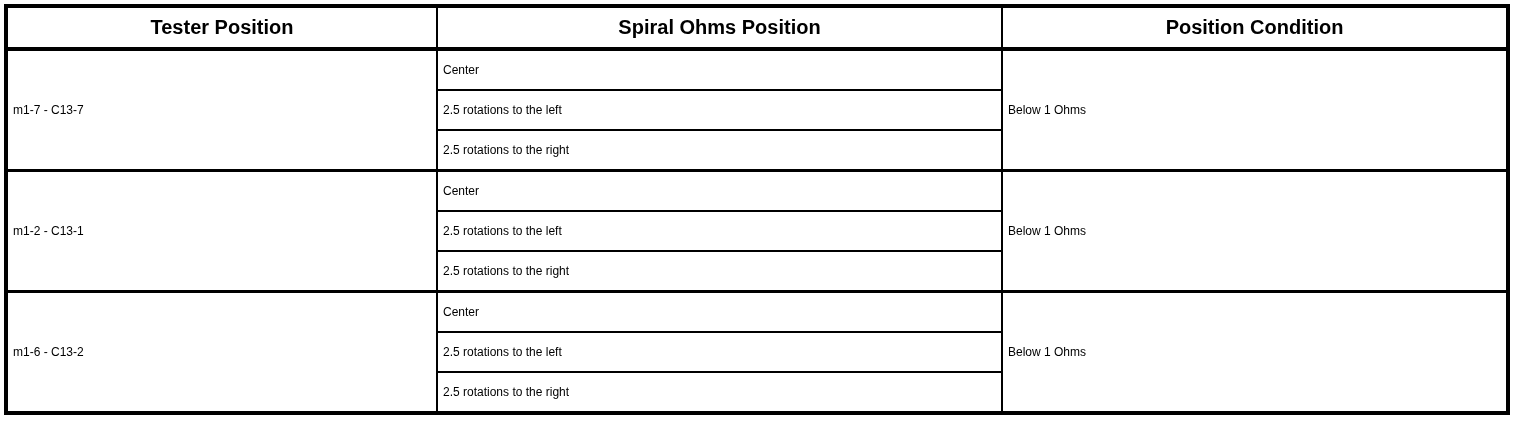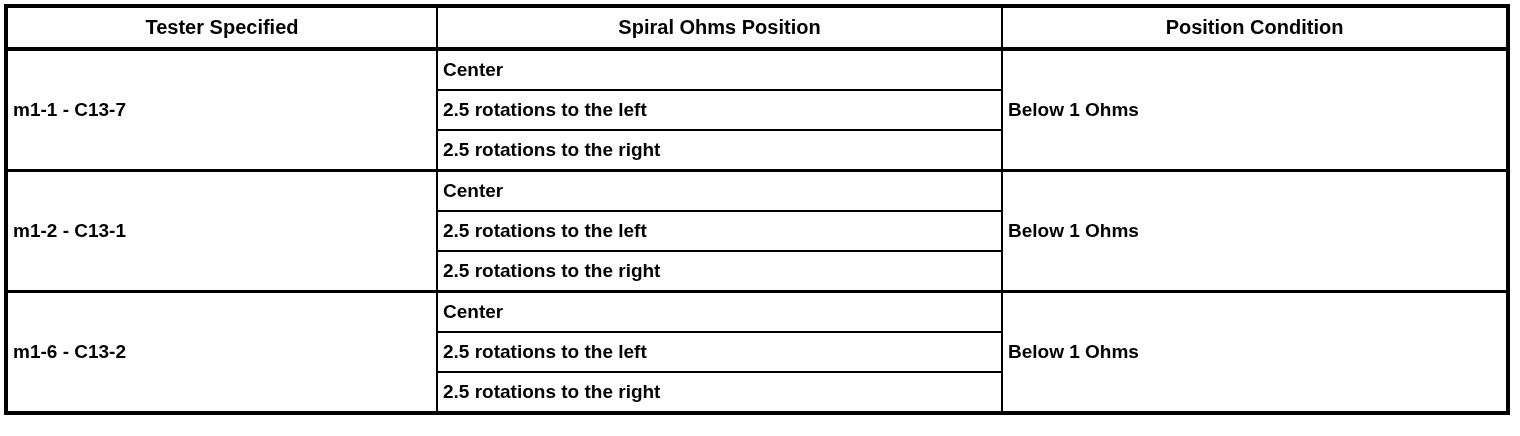--- a/index.html
+++ b/index.html
@@ -32,22 +32,22 @@
   }
   thead th {
     border-bottom: 4px solid #000000;
     font-weight: bold;
     font-size: 20px;
     text-align: center;
     height: 39px;
     padding: 0;
   }
   tbody td {
-    font-weight: bold;
-    font-size: 19px;
+    font-weight: normal;
+    font-size: 12px;
     text-align: left;
     height: 38px;
     padding: 0 4px 0 5px;
   }
   tr.group-start td {
     border-top: 3px solid #000000;
   }
   td.merged {
     vertical-align: middle;
   }
@@ -57,29 +57,29 @@
 
 <div class="table-wrap">
   <table class="spec-table">
     <colgroup>
       <col class="c1">
         <col class="c2">
         <col class="c3">
     </colgroup>
     <thead>
       <tr>
-        <th>Tester Specified</th>
+        <th>Tester Position</th>
         <th>Spiral Ohms Position</th>
         <th>Position Condition</th>
       </tr>
     </thead>
     <tbody>
 
       <tr class="group-start">
-        <td class="merged" rowspan="3">m1-1 - C13-7</td>
+        <td class="merged" rowspan="3">m1-7 - C13-7</td>
         <td>Center</td>
         <td class="merged" rowspan="3">Below 1 Ohms</td>
       </tr>
       <tr>
         <td>2.5 rotations to the left</td>
       </tr>
       <tr>
         <td>2.5 rotations to the right</td>
       </tr>
 

